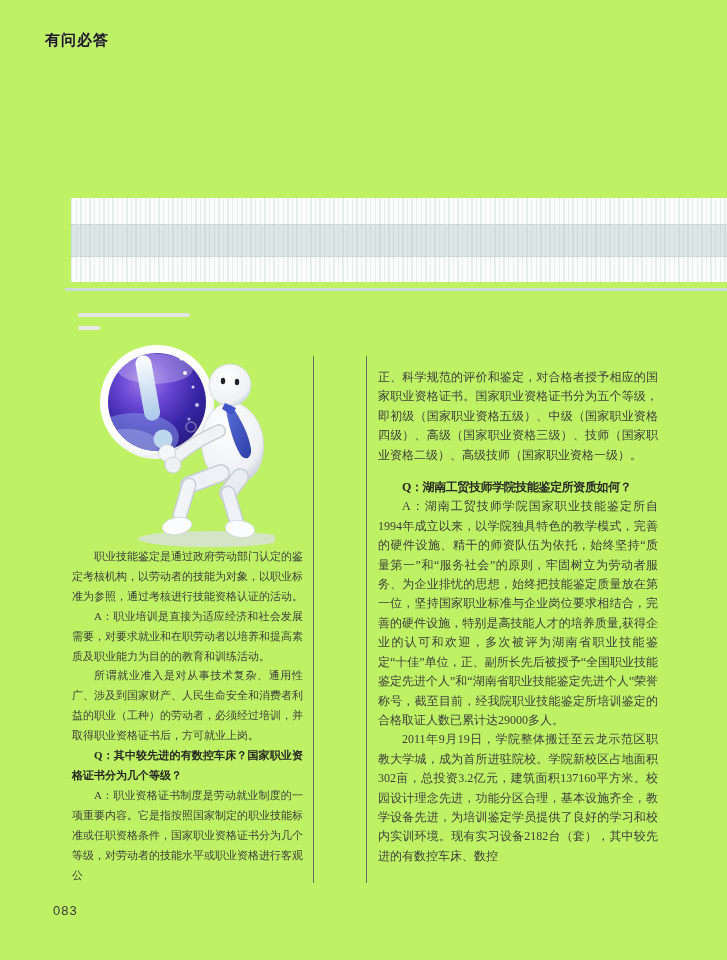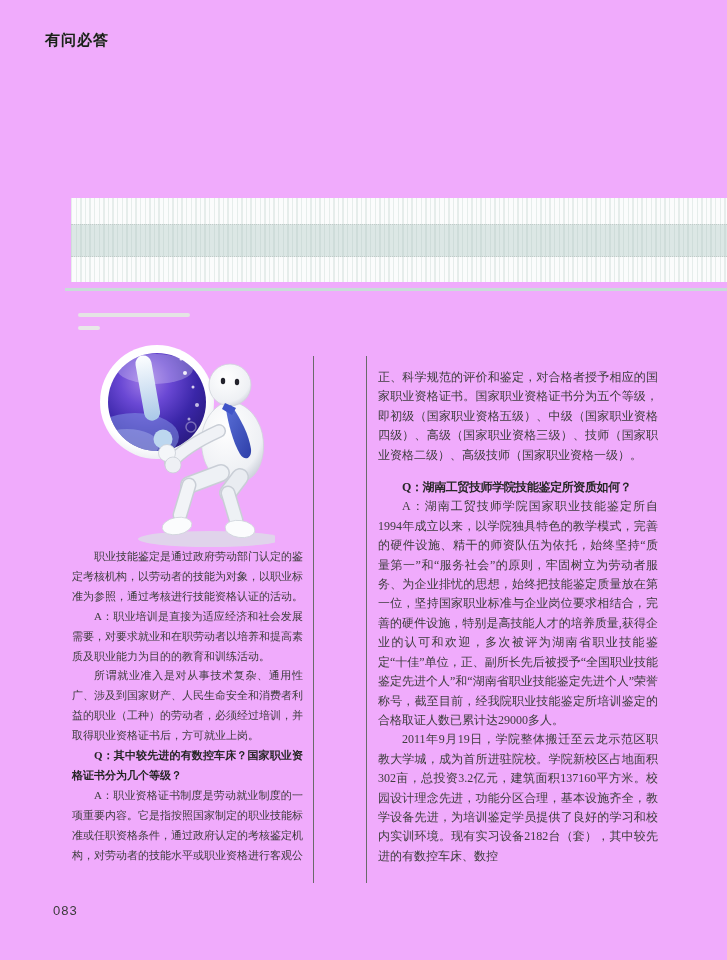--- a/index.html
+++ b/index.html
@@ -1,17 +1,17 @@
 <!DOCTYPE html>
 <html><head>
 <meta charset="utf-8">
 <style>
   html,body{margin:0;padding:0;background:#ffffff;}
   #page{
-    position:relative;width:727px;height:960px;background:#f0abfc;overflow:hidden;
+    position:relative;width:727px;height:960px;background:#bef264;overflow:hidden;
     font-family:"Liberation Serif","DejaVu Serif",serif;color:#3d3d3d;
   }
   
   .section-label{
     position:absolute;left:45px;top:31px;font-size:15px;font-weight:bold;color:#1c1c1c;
     font-family:"Liberation Sans","DejaVu Sans",sans-serif;letter-spacing:1px;
     text-shadow:0 0 1px #bbb;
   }
   
   .banner{
@@ -148,21 +148,21 @@
   </svg>
 
   <div class="vrule vrule-a"></div>
   <div class="vrule vrule-b"></div>
 
   <div class="col col-left">
     <p>职业技能鉴定是通过政府劳动部门认定的鉴定考核机构，以劳动者的技能为对象，以职业标准为参照，通过考核进行技能资格认证的活动。</p>
     <p>A：职业培训是直接为适应经济和社会发展需要，对要求就业和在职劳动者以培养和提高素质及职业能力为目的的教育和训练活动。</p>
     <p>所谓就业准入是对从事技术复杂、通用性广、涉及到国家财产、人民生命安全和消费者利益的职业（工种）的劳动者，必须经过培训，并取得职业资格证书后，方可就业上岗。</p>
     <p class="q">Q：其中较先进的有数控车床？国家职业资格证书分为几个等级？</p>
-    <p>A：职业资格证书制度是劳动就业制度的一项重要内容。它是指按照国家制定的职业技能标准或任职资格条件，通过政府认定的考核鉴定机构，对劳动者的技能水平或职业资格进行客观公</p>
+    <p>A：职业资格证书制度是劳动就业制度的一项重要内容。它是指按照国家制定的职业技能标准或任职资格条件，国家职业资格证书分为几个等级，对劳动者的技能水平或职业资格进行客观公</p>
   </div>
 
   <div class="col col-right">
     <p class="cont">正、科学规范的评价和鉴定，对合格者授予相应的国家职业资格证书。国家职业资格证书分为五个等级，即初级（国家职业资格五级）、中级（国家职业资格四级）、高级（国家职业资格三级）、技师（国家职业资格二级）、高级技师（国家职业资格一级）。</p>
     <p class="q">Q：湖南工贸技师学院技能鉴定所资质如何？</p>
     <p>A：湖南工贸技师学院国家职业技能鉴定所自1994年成立以来，以学院独具特色的教学模式，完善的硬件设施、精干的师资队伍为依托，始终坚持“质量第一”和“服务社会”的原则，牢固树立为劳动者服务、为企业排忧的思想，始终把技能鉴定质量放在第一位，坚持国家职业标准与企业岗位要求相结合，完善的硬件设施，特别是高技能人才的培养质量,获得企业的认可和欢迎，多次被评为湖南省职业技能鉴定“十佳”单位，正、副所长先后被授予“全国职业技能鉴定先进个人”和“湖南省职业技能鉴定先进个人”荣誉称号，截至目前，经我院职业技能鉴定所培训鉴定的合格取证人数已累计达29000多人。</p>
     <p>2011年9月19日，学院整体搬迁至云龙示范区职教大学城，成为首所进驻院校。学院新校区占地面积302亩，总投资3.2亿元，建筑面积137160平方米。校园设计理念先进，功能分区合理，基本设施齐全，教学设备先进，为培训鉴定学员提供了良好的学习和校内实训环境。现有实习设备2182台（套），其中较先进的有数控车床、数控</p>
   </div>
 
   <div class="page-number">083</div>

